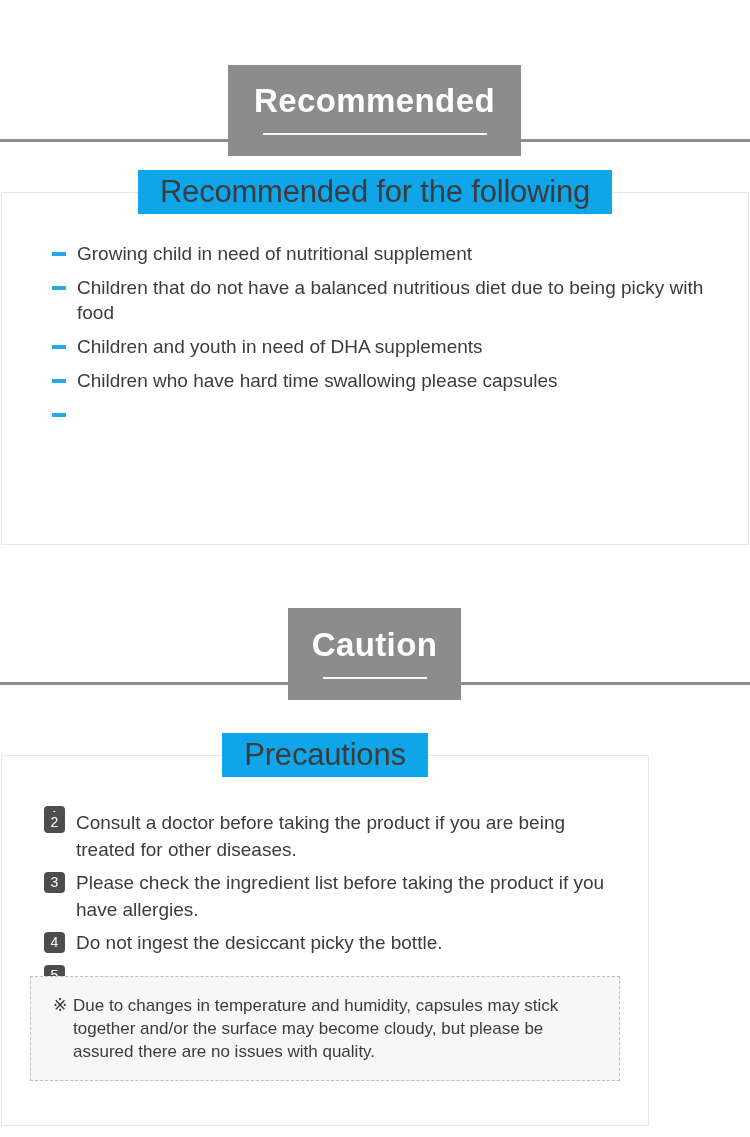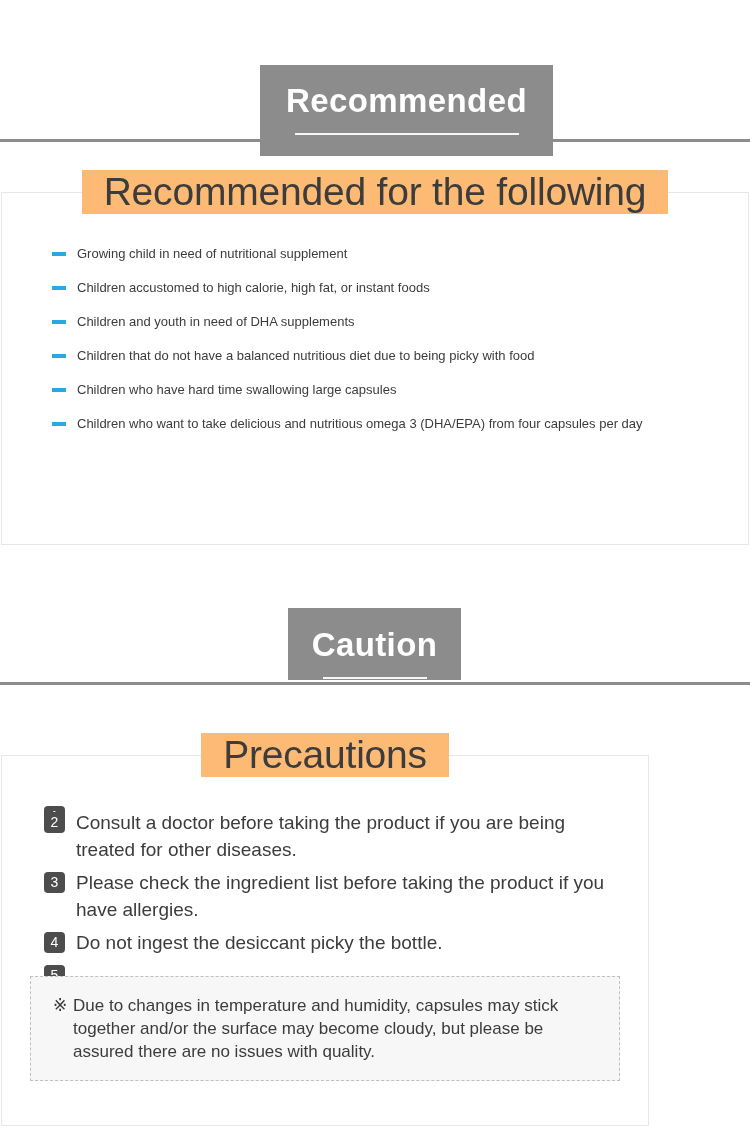--- a/index.html
+++ b/index.html
@@ -53,32 +53,32 @@
   .banner-badge .badge-underline {
     display: block;
     height: 2px;
     background: rgba(255,255,255,0.92);
   }
 
   
   #banner-recommended { height: 136px; }
   #banner-recommended .banner-rule { top: 119px; }
   #banner-recommended .banner-badge {
-    left: 228px; top: 45px; width: 293px; height: 91px; margin-left: 32px;
+    left: 228px; top: 45px; width: 293px; height: 91px;
   }
   #banner-recommended .badge-text { padding-top: 19px; }
   #banner-recommended .badge-underline {
     margin: 16px auto 0 auto; width: 224px;
   }
 
   
   #banner-caution { height: 92px; }
   #banner-caution .banner-rule { top: 74px; }
   #banner-caution .banner-badge {
-    left: 288px; top: 0px; width: 173px; height: 72px;
+    left: 288px; top: 0px; width: 173px; height: 92px;
   }
   #banner-caution .badge-text { padding-top: 20px; }
   #banner-caution .badge-underline {
     margin: 16px auto 0 auto; width: 104px;
   }
 
   
   .card {
     position: relative;
     box-sizing: border-box;
@@ -88,23 +88,23 @@
   .card-title-wrap {
     position: absolute;
     top: -23px;
     left: 0;
     right: 0;
     text-align: center;
     pointer-events: none;
   }
   .card-title {
     display: inline-block;
-    background: #fdba74;
+    background: #0ea5e9;
     padding: 0 22px;
-    font-size: 39px;
+    font-size: 31px;
     font-weight: normal;
     color: #3c3c3c;
     line-height: 44px;
     letter-spacing: -0.2px;
   }
 
   
   #card-recommended {
     position: absolute;
     left: 1px;
@@ -114,21 +114,21 @@
   }
   .reco-list {
     list-style: none;
     margin: 0;
     padding: 48px 40px 0 48px;
   }
   .reco-item {
     position: relative;
     padding-left: 27px;
     margin-bottom: 9px;
-    font-size: 13px;
+    font-size: 19px;
     line-height: 25px;
     color: #3c3c3c;
   }
   .reco-dash {
     position: absolute;
     left: 2px;
     top: 11px;
     width: 14px;
     height: 4px;
     background: #27aae1;
@@ -212,37 +212,35 @@
       <span class="card-title">Recommended for the following</span>
     </div>
 
     <ul class="reco-list">
       <li class="reco-item">
         <span class="reco-dash"></span>
         <span>Growing child in need of nutritional supplement</span>
       </li>
       <li class="reco-item">
         <span class="reco-dash"></span>
-        <span>Children accustomed to high calorie, high fat, or instant foods</span>
+      </li>
+      <li class="reco-item">
+        <span class="reco-dash"></span>
+        <span>Children that do not have a balanced nutritious diet due to being picky with food</span>
       </li>
       <li class="reco-item">
         <span class="reco-dash"></span>
         <span>Children and youth in need of DHA supplements</span>
       </li>
       <li class="reco-item">
         <span class="reco-dash"></span>
-        <span>Children that do not have a balanced nutritious diet due to being picky with food</span>
-      </li>
-      <li class="reco-item">
-        <span class="reco-dash"></span>
-        <span>Children who have hard time swallowing large capsules</span>
-      </li>
-      <li class="reco-item">
-        <span class="reco-dash"></span>
-        <span>Children who want to take delicious and nutritious omega 3 (DHA/EPA) from four capsules per day</span>
+        <span>Children who have hard time swallowing please capsules</span>
+      </li>
+      <li class="reco-item">
+        <span class="reco-dash"></span>
       </li>
     </ul>
   </div>
 
   <div class="banner" id="banner-caution" style="position:absolute; left:0; top:608px;">
     <div class="banner-rule"></div>
     <div class="banner-badge">
       <span class="badge-text">Caution</span>
       <span class="badge-underline"></span>
     </div>

